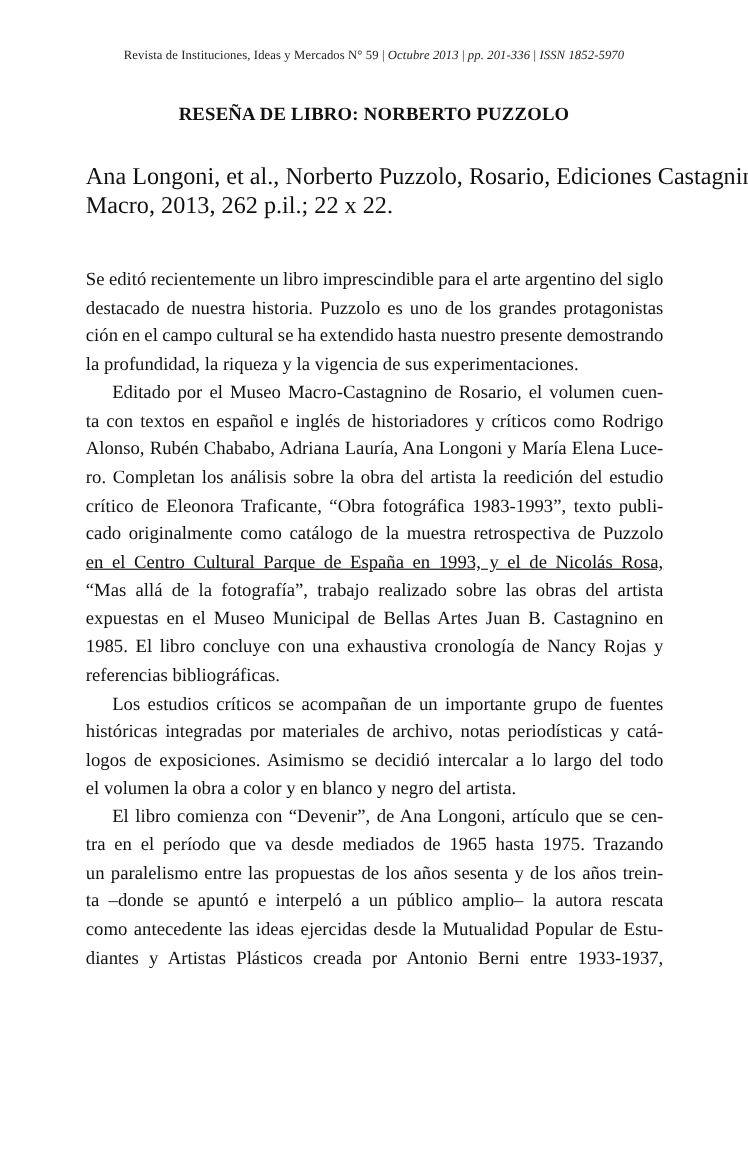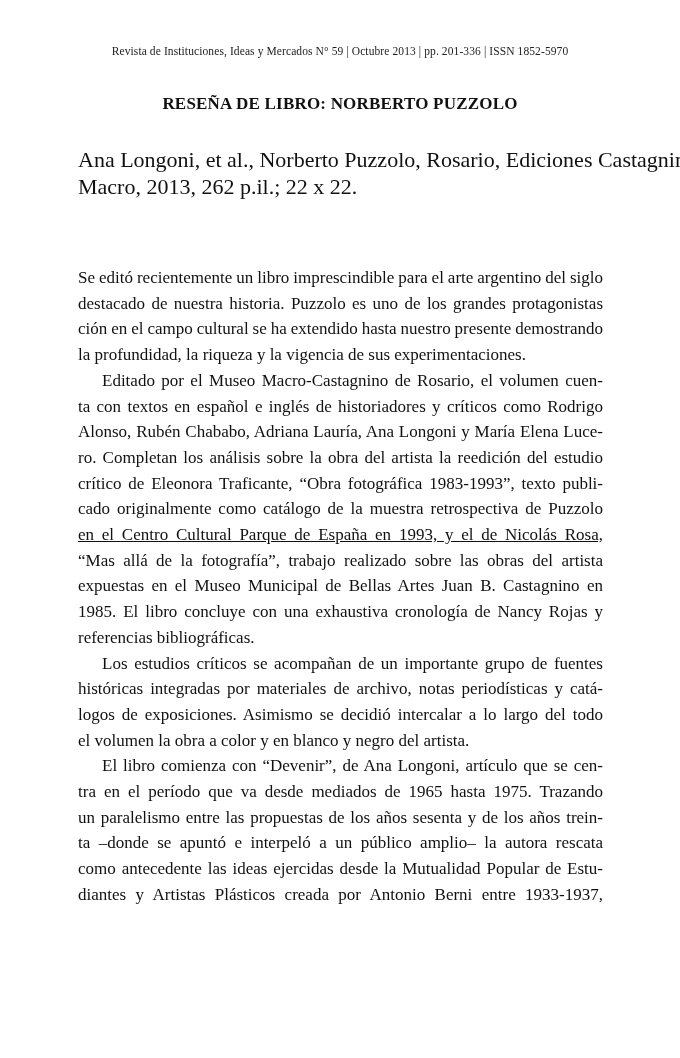--- a/index.html
+++ b/index.html
@@ -1,26 +1,26 @@
 <!DOCTYPE html>
 <html><head>
 <meta charset="utf-8">
 <style>
   html, body { margin: 0; padding: 0; background: #ffffff; }
   body { width: 680px; height: 1058px; position: relative; overflow: hidden;
          font-family: "Liberation Serif", "DejaVu Serif", serif; color: #111; }
   .running-head { position: absolute; top: 45px; left: 0; width: 680px; text-align: center;
          font-size: 11.5px; letter-spacing: 0.1px; color: #222; }
-  .running-head .it { }
+  .running-head .it { font-style: italic; }
   .title { position: absolute; top: 94px; left: 0; width: 680px; text-align: center;
          font-weight: bold; font-size: 17px; letter-spacing: 0.2px; }
   .ref { position: absolute; top: 146px; left: 78px; width: 524px; font-size: 22px;
          line-height: 27px; text-align: justify; }
   .body { position: absolute; top: 241px; left: 78px; width: 525px; font-size: 17px;
-          line-height: 25.7px; margin-top: 24px; }
+          line-height: 25.7px; }
   .body p { margin: 0; text-align: justify; hyphens: manual; }
   .line { display: block; text-align: justify; text-align-last: justify; white-space: nowrap; }
   .line.last { text-align-last: left; }
 </style>
 </head>
 <body>
 
 <div class="running-head">
   <span>Revista de Instituciones, Ideas y Mercados N° 59</span><span> | </span><span class="it">Octubre 2013</span><span> | </span><span class="it">pp. 201-336</span><span> | </span><span class="it">ISSN 1852-5970</span>
 </div>

